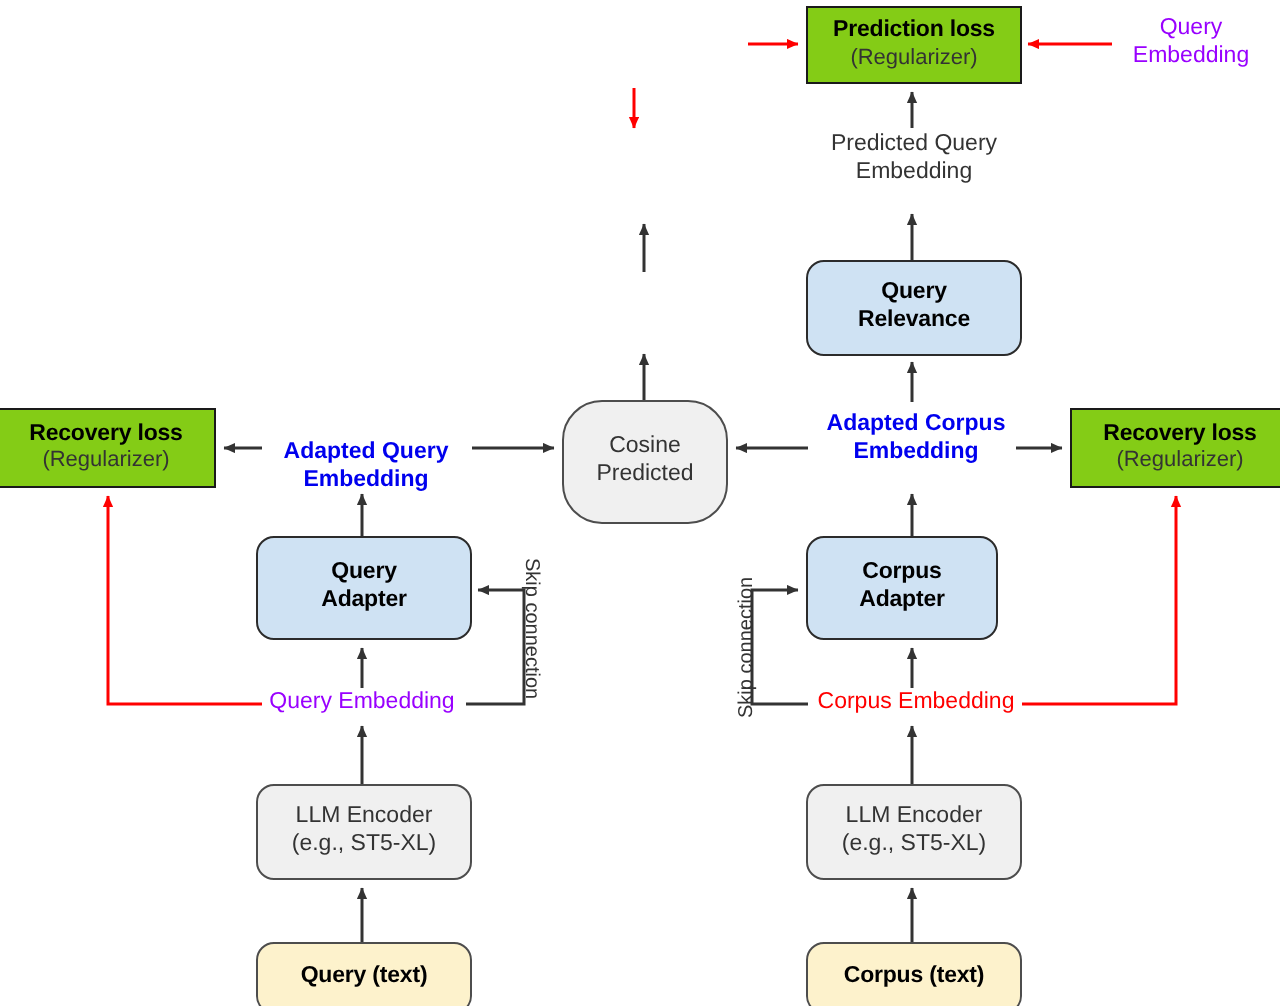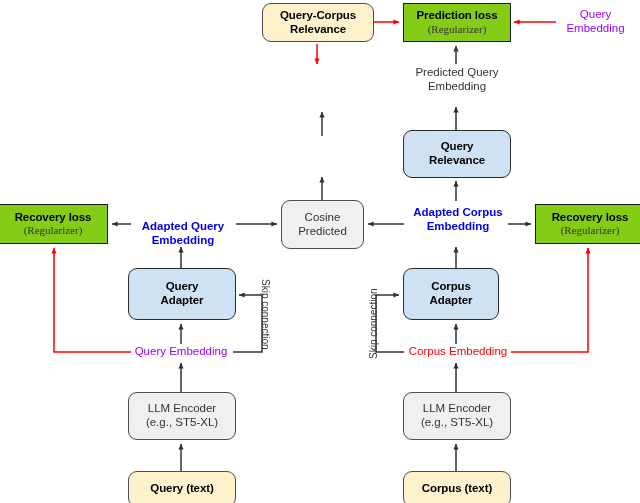--- a/index.html
+++ b/index.html
@@ -16,21 +16,21 @@
     box-sizing:border-box;
     display:flex;
     flex-direction:column;
     align-items:center;
     justify-content:center;
     text-align:center;
     line-height:1.18;
     color:#000000;
   }
   .n-title{font-weight:bold;font-size:11.5px;letter-spacing:-0.1px;}
-  .n-sub{font-weight:normal;font-size:11px;color:#333333;font-family:Liberation Serif, serif;}
+  .n-sub{font-weight:normal;font-size:11px;color:#333333;}
   .n-plain{font-weight:normal;font-size:11.5px;color:#333333;}
 
   .rect{border:1.6px solid #1a1a1a;}
   .round{border:1.6px solid #4d4d4d;border-radius:9px;}
   .round-dark{border:1.6px solid #2b2b2b;border-radius:9px;}
 
   .fill-pink{background:#84cc16;}
   .fill-yellow{background:#fdf2cc;}
   .fill-blue{background:#cfe2f3;}
   .fill-grey{background:#f0f0f0;}
@@ -121,37 +121,33 @@
       <line x1="317" y1="44" x2="317" y2="64" marker-end="url(#ah-red)"></line>
 
       <line x1="556" y1="22" x2="514" y2="22" marker-end="url(#ah-red)"></line>
 
       <path d="M131,352 L54,352 L54,248" marker-end="url(#ah-red)"></path>
 
       <path d="M511,352 L588,352 L588,248" marker-end="url(#ah-red)"></path>
     </g>
   </svg>
 
-  <div class="node round fill-yellow" style="left:262px;top:3px;width:112px;height:39px;">
-    <span class="n-title">Query-Corpus</span>
-    <span class="n-title">Relevance</span>
-  </div>
 
   <div class="node rect fill-pink" style="left:403px;top:3px;width:108px;height:39px;">
     <span class="n-title">Prediction loss</span>
     <span class="n-sub">(Regularizer)</span>
   </div>
 
 
   <div class="node round-dark fill-blue" style="left:403px;top:130px;width:108px;height:48px;">
     <span class="n-title">Query</span>
     <span class="n-title">Relevance</span>
   </div>
 
-  <div class="node round fill-grey" style="left:281px;top:200px;width:83px;height:49px;">
+  <div class="node round fill-grey" style="left:281px;top:200px;width:83px;height:62px;border-radius:20px;">
     <span class="n-plain">Cosine</span>
     <span class="n-plain">Predicted</span>
   </div>
 
   <div class="node rect fill-pink" style="left:-2px;top:204px;width:110px;height:40px;">
     <span class="n-title">Recovery loss</span>
     <span class="n-sub">(Regularizer)</span>
   </div>
 
   <div class="node rect fill-pink" style="left:535px;top:204px;width:110px;height:40px;">

